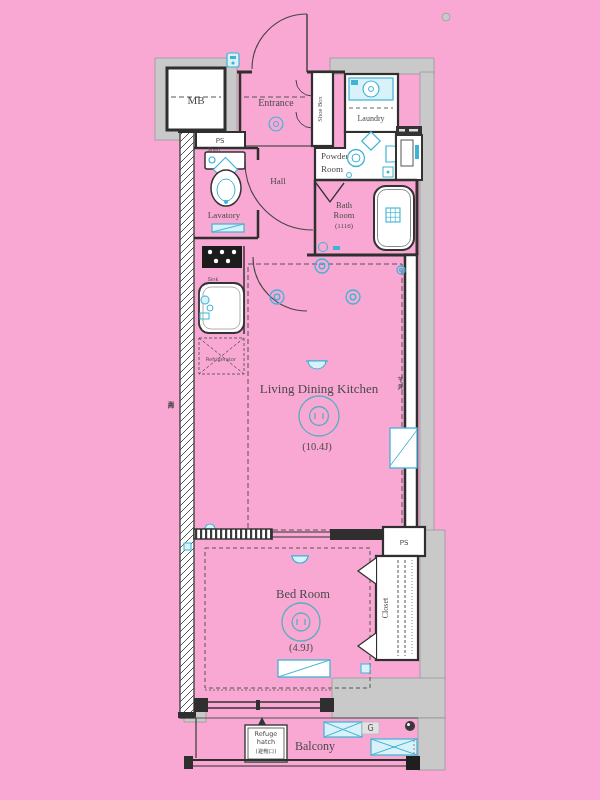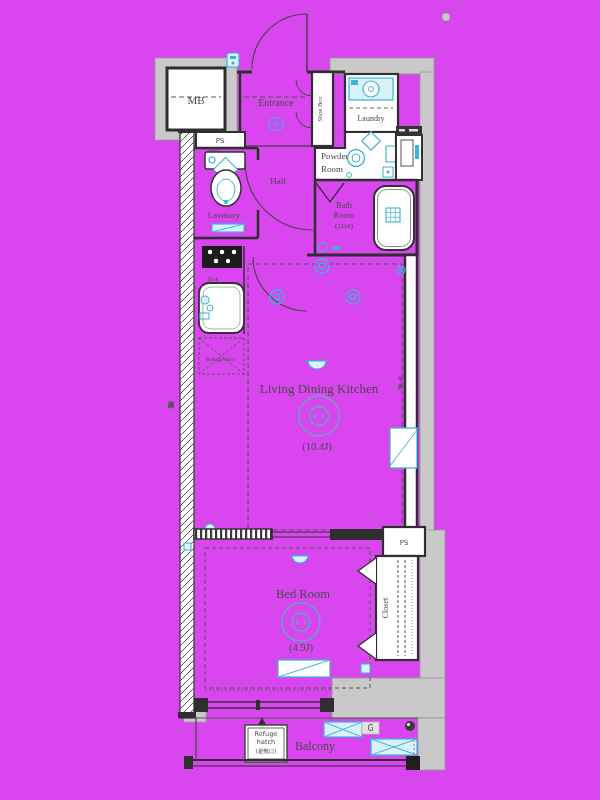--- a/index.html
+++ b/index.html
@@ -1,16 +1,16 @@
 <!DOCTYPE html>
 <html><head>
 <meta charset="utf-8">
 <style>
   html,body{margin:0;padding:0;background:#ffffff;}
-  .stage{position:relative;width:600px;height:800px;background:#d946ef;overflow:hidden;}
+  .stage{position:relative;width:600px;height:800px;background:#f9a8d4;overflow:hidden;}
   svg{position:absolute;left:0;top:0;}
   text{font-family:"Liberation Serif","DejaVu Serif",serif;fill:#4a4a4a;}
   .tiny{font-family:"DejaVu Sans",sans-serif;}
   .vnote{font-family:"DejaVu Sans",sans-serif;writing-mode:vertical-rl;}
 </style>
 </head>
 <body>
 
 <div class="stage">
 <svg width="600" height="800" viewBox="0 0 600 800">

